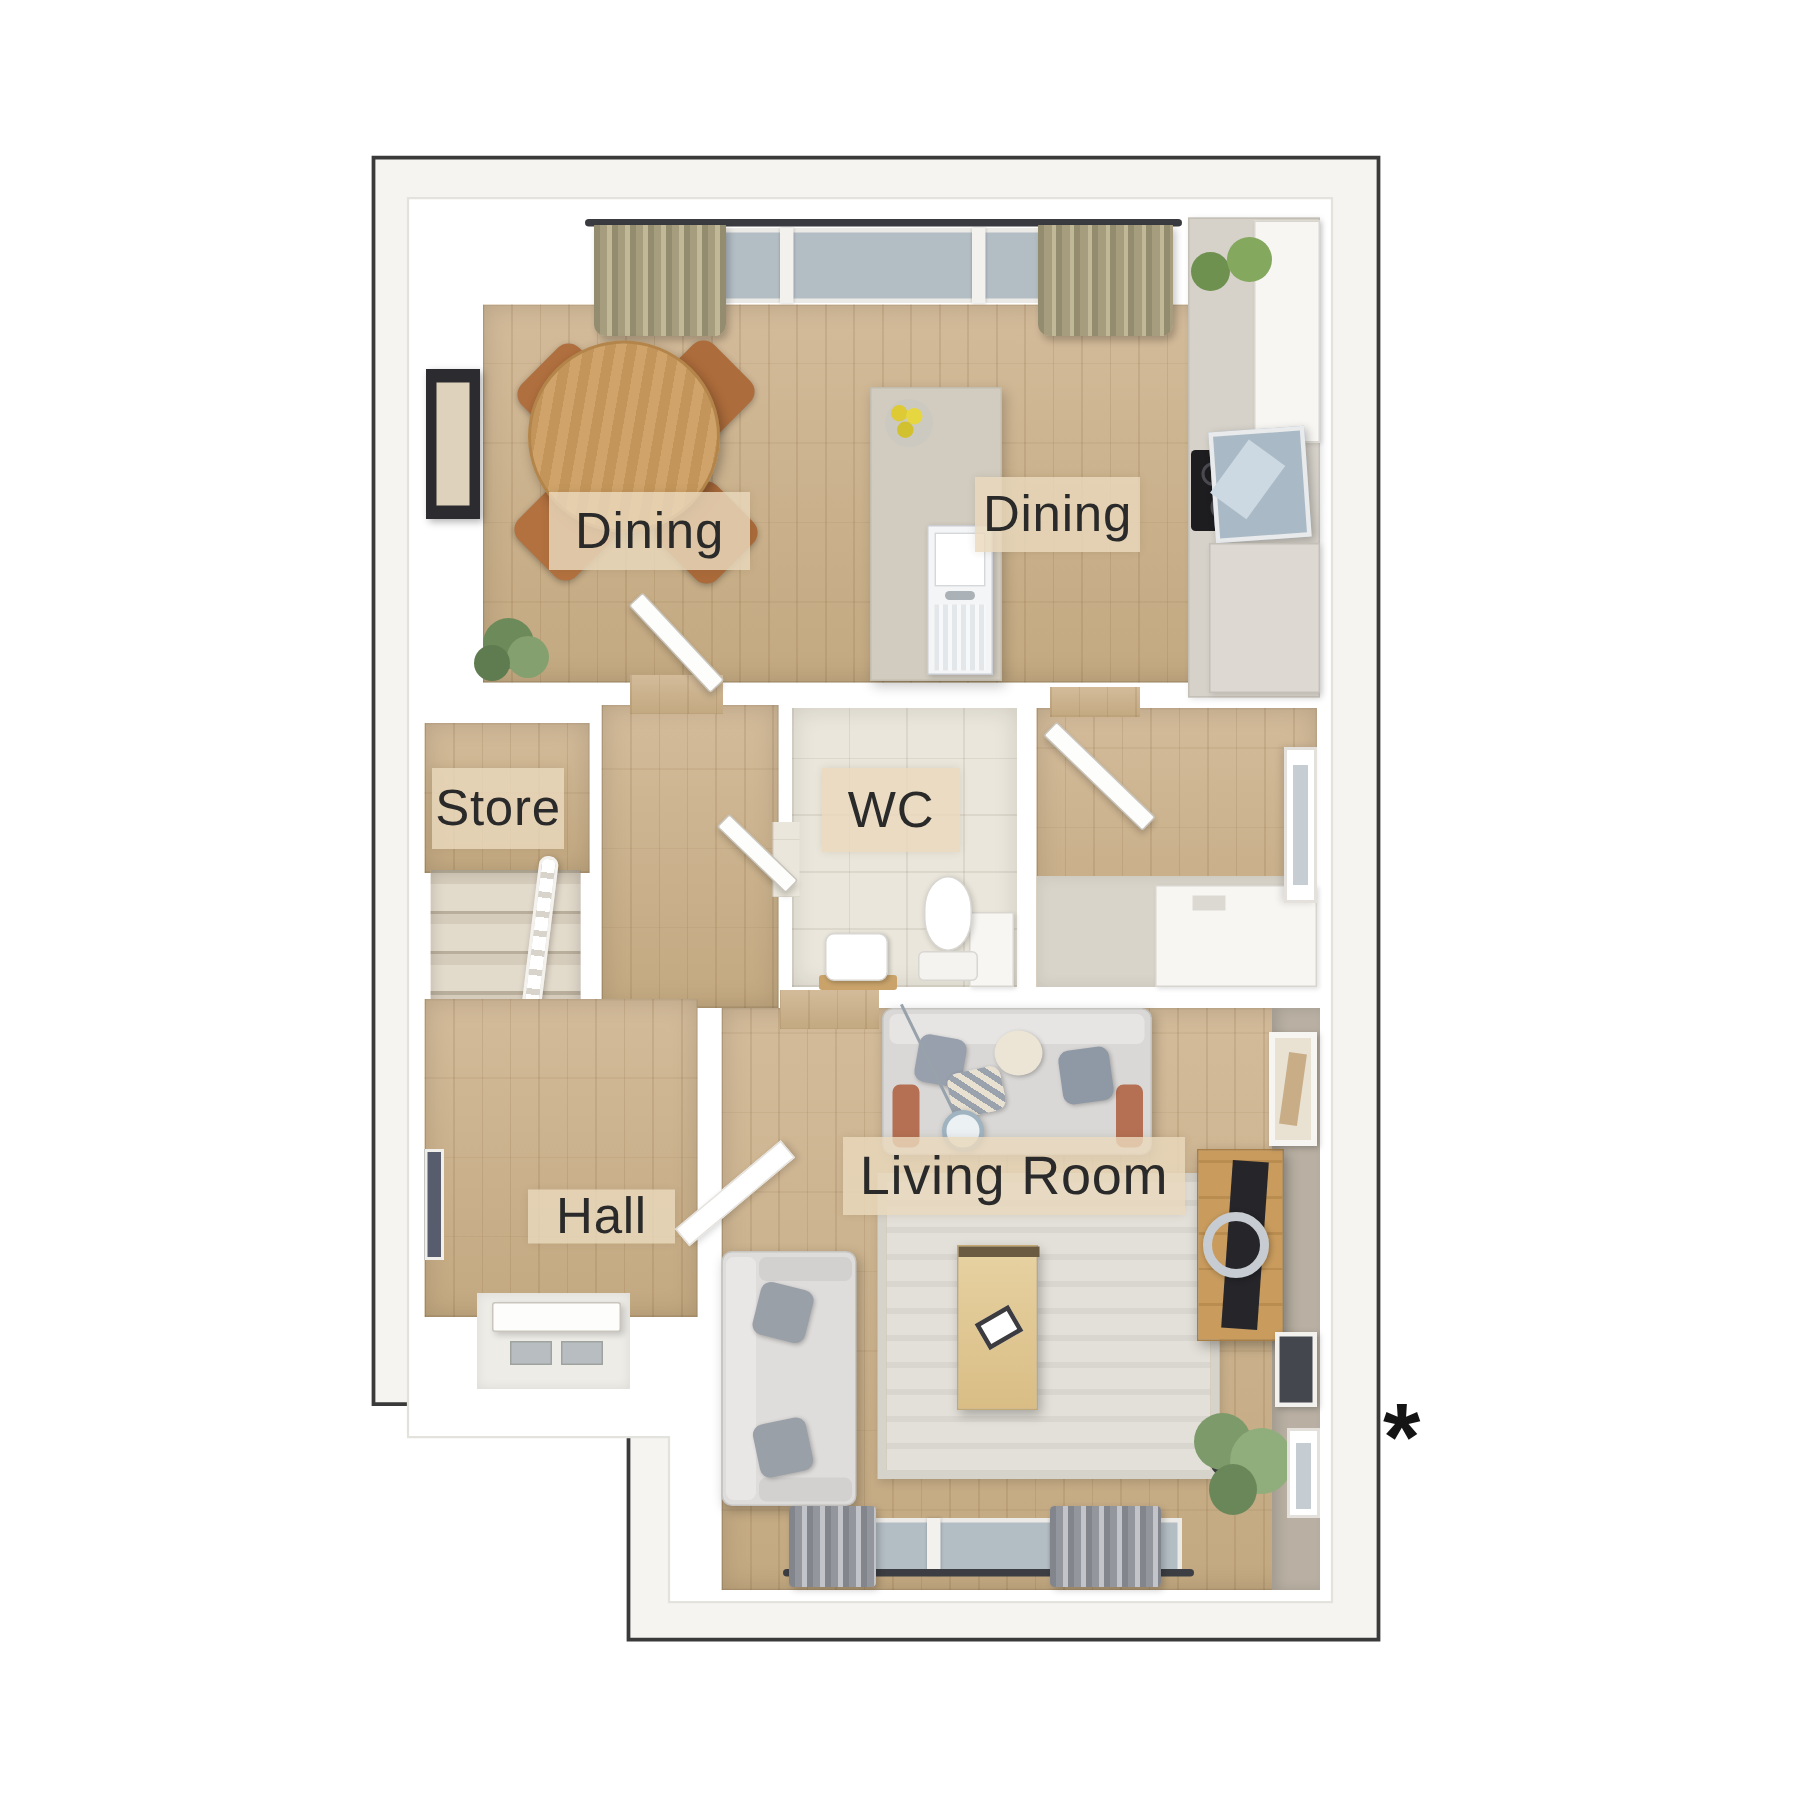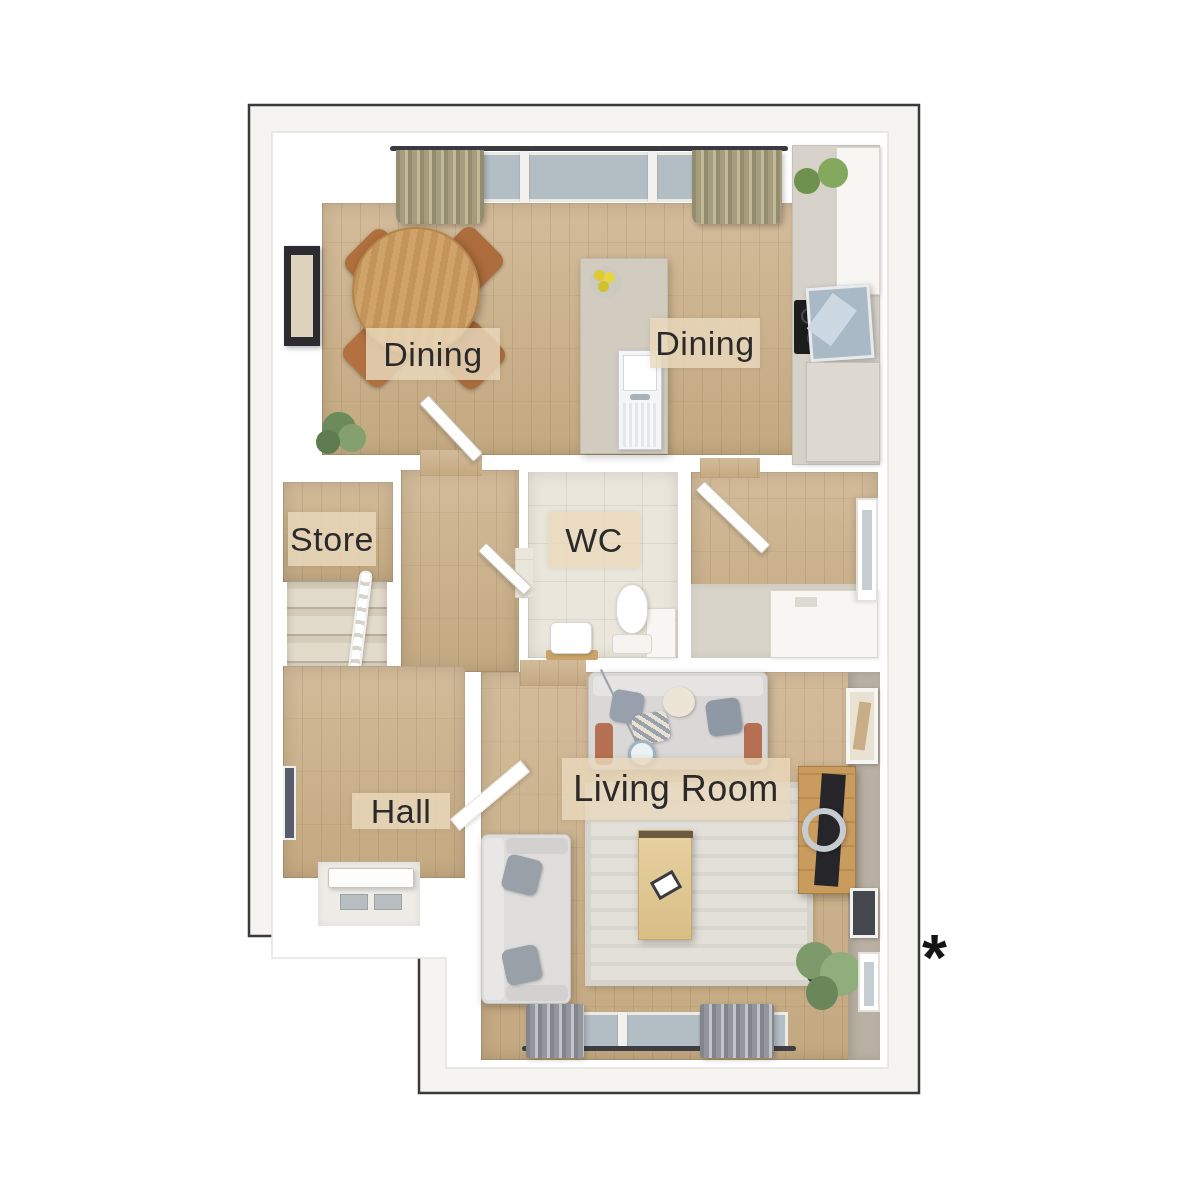--- a/index.html
+++ b/index.html
@@ -218,19 +218,19 @@
     </div>
   <div class="a room-label" style="left:288px;top:512px;width:88px;height:54px;">
       <span>Store</span>
     </div>
   <div class="a room-label" style="left:548px;top:512px;width:92px;height:56px;">
       <span>WC</span>
     </div>
   <div class="a room-label" style="left:352px;top:793px;width:98px;height:36px;">
       <span>Hall</span>
     </div>
-  <div class="a room-label" style="left:562px;top:758px;width:228px;height:62px;font-size:36px;">
+  <div class="a room-label" style="left:562px;top:758px;width:228px;height:52px;font-size:36px;">
       <span>Living Room</span>
     </div>
 
   <div class="a asterisk" style="left:922px;top:926px;">*</div>
 
 </div>
 
 </body></html>

